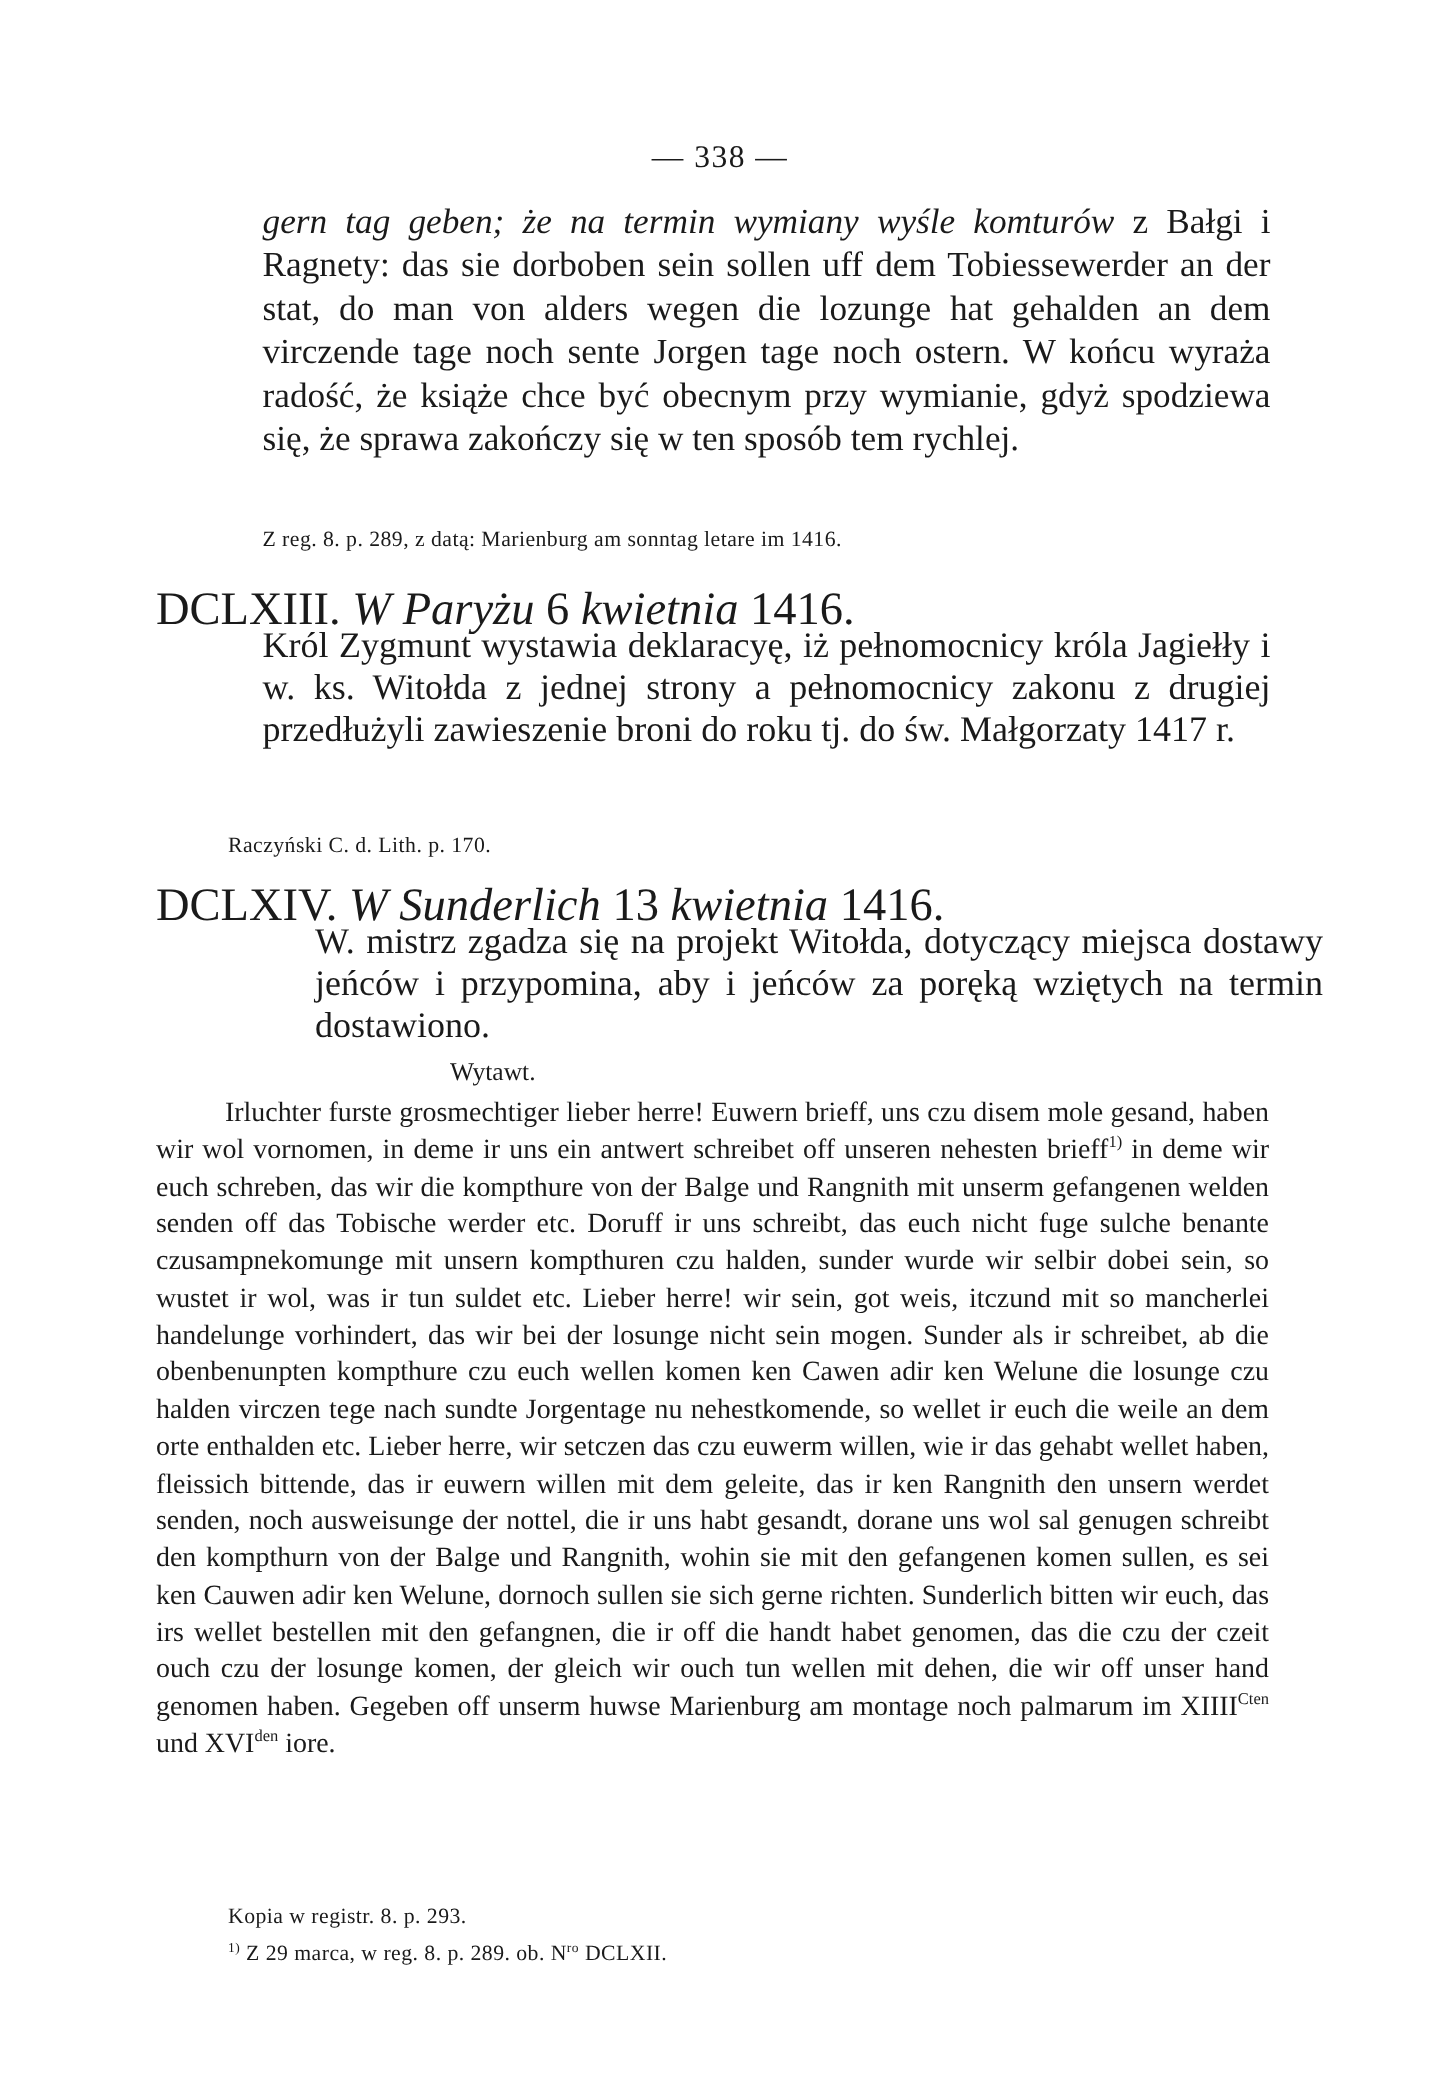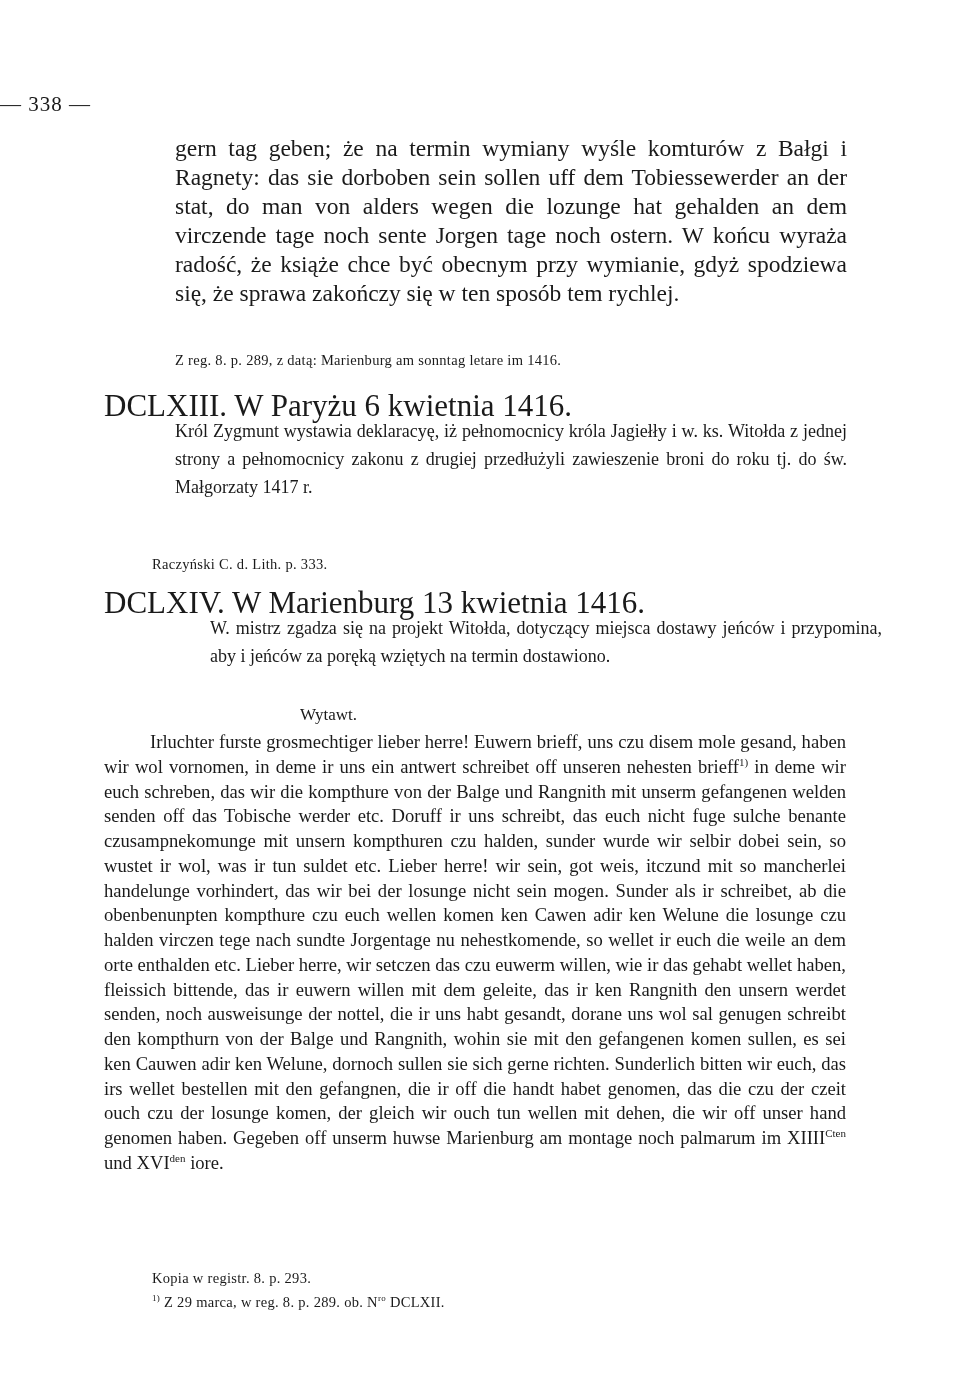--- a/index.html
+++ b/index.html
@@ -2,37 +2,37 @@
 <html><head>
 <meta charset="utf-8">
 <style>
   html, body { margin: 0; padding: 0; background: #ffffff; }
   body {
     width: 960px; height: 1386px; position: relative; overflow: hidden;
     font-family: "Liberation Serif", "DejaVu Serif", serif;
     color: #1a1a1a;
   }
   .page-number {
-    position: absolute; top: 92px; left: 0; width: 960px; text-align: left;
+    position: absolute; top: 92px; left: 0; width: 960px; text-align: center;
     font-size: 21px; letter-spacing: 1px;
   }
   .intro {
     position: absolute; left: 175px; top: 134px; width: 672px;
     font-size: 23.5px; line-height: 29px; text-align: justify;
   }
-  .it { }
+  .it { font-style: italic; }
   .src {
     position: absolute; font-size: 14.5px; letter-spacing: 0.3px; margin-top: 28px;
   }
   .heading {
     position: absolute; left: 104px; font-size: 31px; line-height: 29px;
   }
   .summary {
     position: absolute; left: 175px; width: 672px;
-    font-size: 18px; line-height: 28px; text-align: justify;
+    font-size: 24px; line-height: 28px; text-align: justify;
   }
   .salutation-to {
     position: absolute; left: 300px; top: 705px; font-size: 17px; text-align: center;
   }
   .letter {
     position: absolute; left: 104px; top: 730px; width: 742px;
     font-size: 18.6px; line-height: 24.75px; text-align: justify;
     text-indent: 46px;
   }
   .letter sup { font-size: 11px; line-height: 0; }
@@ -53,25 +53,25 @@
 <div class="src" style="left:175px; top:324px;">Z reg. 8. p. 289, z datą: Marienburg am sonntag letare im 1416.</div>
 
 <div class="heading" style="top:391px;">
   <span>DCLXIII.</span>
   <span class="it">W Paryżu</span>
   <span>6</span>
   <span class="it">kwietnia</span>
   <span>1416.</span>
 </div>
 <div class="summary" style="top:417px;">Król Zygmunt wystawia deklaracyę, iż pełnomocnicy króla Jagiełły i w. ks. Witołda z jednej strony a pełnomocnicy zakonu z drugiej przedłużyli zawieszenie broni do roku tj. do św. Małgorzaty 1417 r.</div>
-<div class="src" style="left:152px; top:528px;">Raczyński C. d. Lith. p. 333.</div>
+<div class="src" style="left:152px; top:528px;">Raczyński C. d. Lith. p. 170.</div>
 
 <div class="heading" style="top:588px;">
   <span>DCLXIV.</span>
-  <span class="it">W Marienburg</span>
+  <span class="it">W Sunderlich</span>
   <span>13</span>
   <span class="it">kwietnia</span>
   <span>1416.</span>
 </div>
 <div class="summary" style="top:614px;margin-left:35px;">W. mistrz zgadza się na projekt Witołda, dotyczący miejsca dostawy jeńców i przypomina, aby i jeńców za poręką wziętych na termin dostawiono.</div>
 <div class="salutation-to">Wytawt.</div>
 
 <div class="letter">
   <span>Irluchter furste grosmechtiger lieber herre! Euwern brieff, uns czu disem mole gesand, haben wir wol vornomen, in deme ir uns ein antwert schreibet off unseren nehesten brieff</span><sup>1)</sup><span> in deme wir euch schreben, das wir die kompthure von der Balge und Rangnith mit unserm gefangenen welden senden off das Tobische werder etc. Doruff ir uns schreibt, das euch nicht fuge sulche benante czusampnekomunge mit unsern kompthuren czu halden, sunder wurde wir selbir dobei sein, so wustet ir wol, was ir tun suldet etc. Lieber herre! wir sein, got weis, itczund mit so mancherlei handelunge vorhindert, das wir bei der losunge nicht sein mogen. Sunder als ir schreibet, ab die obenbenunpten kompthure czu euch wellen komen ken Cawen adir ken Welune die losunge czu halden virczen tege nach sundte Jorgentage nu nehestkomende, so wellet ir euch die weile an dem orte enthalden etc. Lieber herre, wir setczen das czu euwerm willen, wie ir das gehabt wellet haben, fleissich bittende, das ir euwern willen mit dem geleite, das ir ken Rangnith den unsern werdet senden, noch ausweisunge der nottel, die ir uns habt gesandt, dorane uns wol sal genugen schreibt den kompthurn von der Balge und Rangnith, wohin sie mit den gefangenen komen sullen, es sei ken Cauwen adir ken Welune, dornoch sullen sie sich gerne richten. Sunderlich bitten wir euch, das irs wellet bestellen mit den gefangnen, die ir off die handt habet genomen, das die czu der czeit ouch czu der losunge komen, der gleich wir ouch tun wellen mit dehen, die wir off unser hand genomen haben. Gegeben off unserm huwse Marienburg am montage noch palmarum im XIIII</span><sup>Cten</sup><span> und XVI</span><sup>den</sup><span> iore.</span>
 </div>

